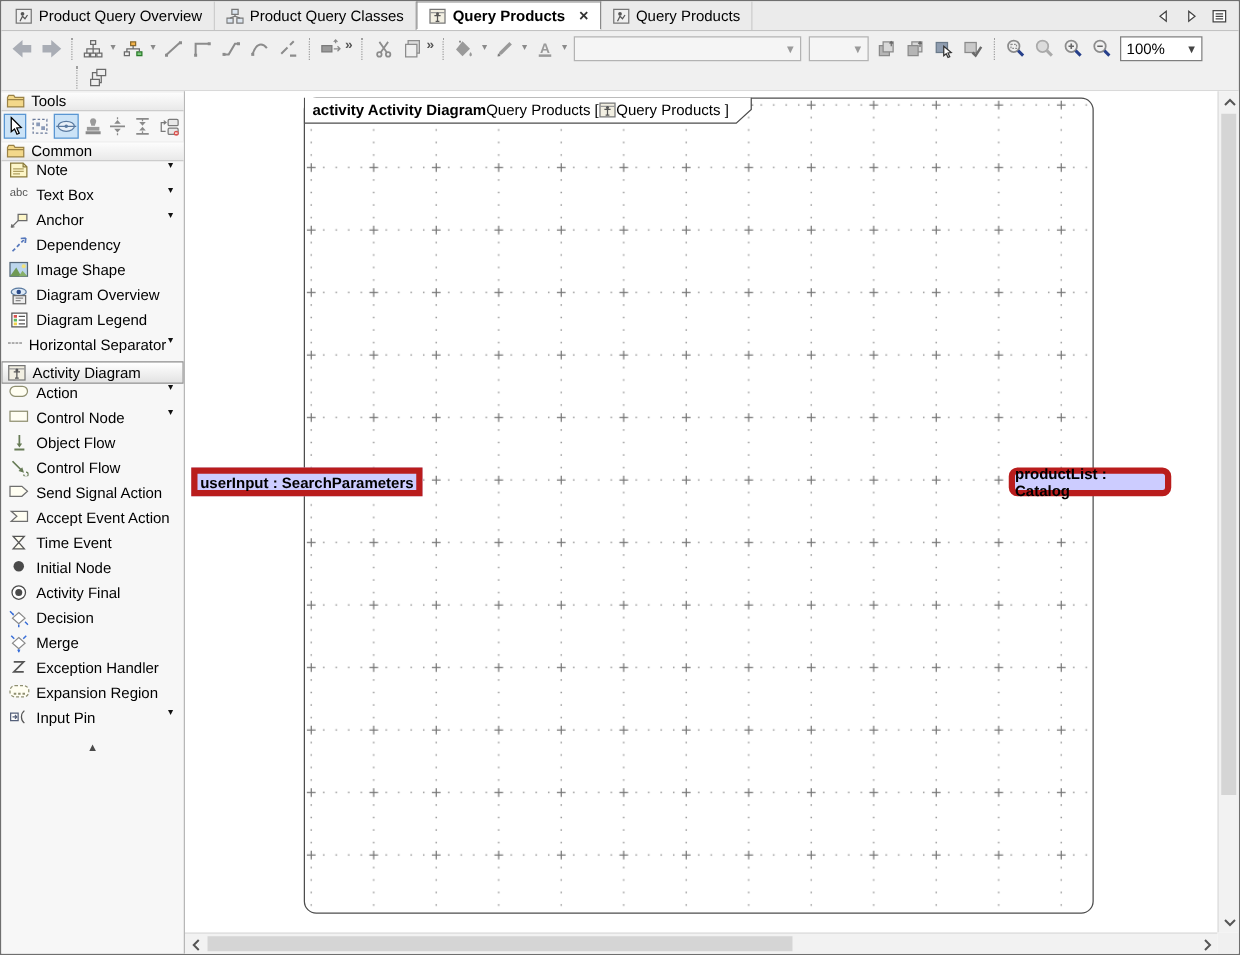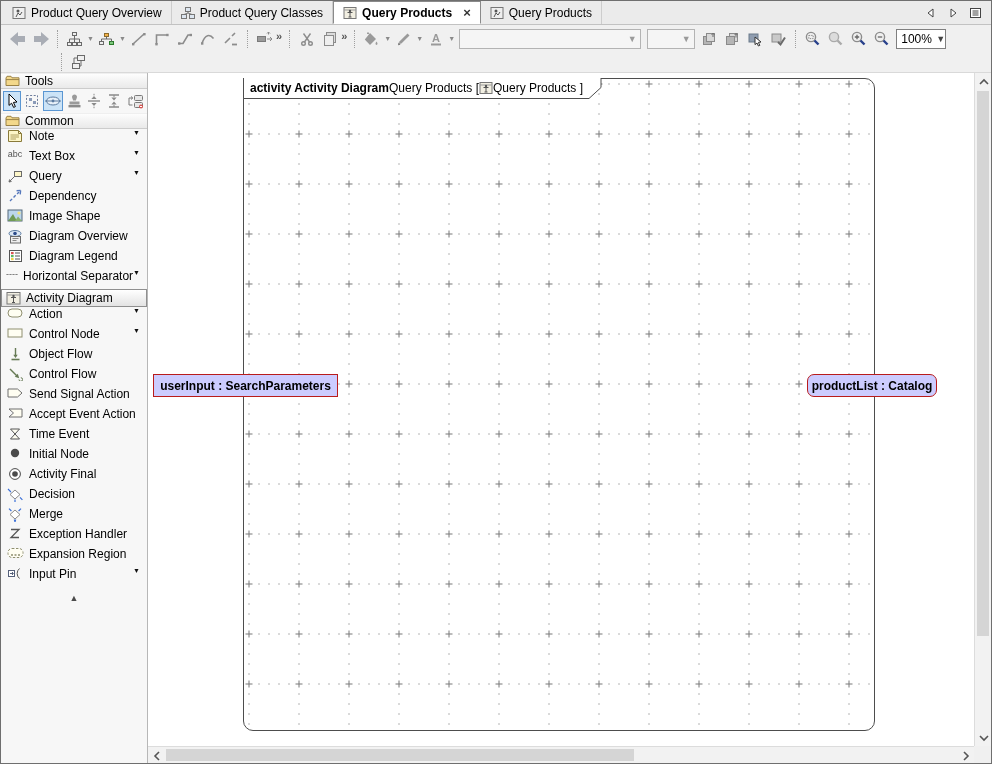--- a/index.html
+++ b/index.html
@@ -20,21 +20,21 @@
   .toolbar.row2 { height: 21px; border-bottom: 1px solid #d9d9d9; }
   .tbtn { width: 23px; height: 22px; display: flex; align-items: center; justify-content: center; border: 1px solid transparent; }
   .caret-sm { width: 9px; font-size: 7px; color: #8a8a8a; display: flex; justify-content: center; }
   .tsep { width: 1px; height: 18px; border-left: 1px dotted #9f9f9f; margin: 0 5px; }
   .ovf { font-size: 11px; color: #555; margin: 0 2px 6px 0; font-weight: bold; }
   .combo { height: 20px; border: 1px solid #b3b3b3; background: #f5f5f5; display: flex; align-items: center; margin: 0 3px; color: #888; }
   .combo .cv { flex: 1; padding: 0 4px; }
   .combo .chev { width: 16px; text-align: center; color: #9a9a9a; font-size: 9px; }
   .combo.wide { width: 182px; }
   .combo.small { width: 48px; }
-  .combo.zoom { width: 50px; background: #fff; border-color: #7f7f7f; color: #000; }
+  .combo.zoom { width: 66px; background: #fff; border-color: #7f7f7f; color: #000; }
   .combo.zoom .chev { color: #444; }
 
   
   .main { flex: 1; display: flex; min-height: 0; }
 
   
   .sidebar { width: 147px; background: #f7f7f7; border-right: 1px solid #b7b7b7; flex: 0 0 auto; overflow: hidden; }
   .sec-header { height: 16px; display: flex; align-items: center; gap: 5px; padding: 0 4px; background: linear-gradient(#fdfdfd, #e9e9e9); border-top: 1px solid #efefef; border-bottom: 1px solid #cccccc; }
   .tools-row { height: 24px; display: flex; align-items: center; gap: 2px; padding: 1px 2px; }
   .tool { width: 21px; height: 20px; display: flex; align-items: center; justify-content: center; border: 1px solid transparent; }
@@ -47,21 +47,21 @@
   .scrollup { display: flex; justify-content: center; padding-top: 6px; color: #4a4a4a; font-size: 9px; }
   .icglyph { color: #555; font-size: 9px; letter-spacing: 0; }
 
   
   .canvas-wrap { position: relative; flex: 1; background: #fff; }
   .canvas { position: absolute; left: 0; top: 0; right: 17px; bottom: 17px; background: #fff; overflow: hidden; }
   .frame { position: absolute; left: 95px; top: 5px; width: 632px; height: 653px; border: 1px solid #4d4d4d; border-radius: 10px; }
   .grid { position: absolute; left: 0; top: 0; width: 100%; height: 100%; }
   .frame-label { position: absolute; left: -1px; top: -1px; width: 359px; height: 22px; }
   .frame-label-text { position: absolute; left: 7px; top: 3px; display: flex; align-items: center; white-space: nowrap; }
-  .pnode { position: absolute; height: 23px; background: #ccccff; border: 1px solid #b91c1c; display: flex; align-items: center; justify-content: center; font-weight: bold; }
+  .pnode { position: absolute; height: 23px; background: #ccccff; border: 5px solid #b91c1c; display: flex; align-items: center; justify-content: center; font-weight: bold; }
   .pnode.n1 { left: 5px; top: 301px; width: 185px; }
   .pnode.n2 { left: 659px; top: 301px; width: 130px; border-radius: 7px; }
 
   
   .vscroll { position: absolute; top: 0; right: 0; bottom: 17px; width: 17px; background: #f2f2f2; border-left: 1px solid #dcdcdc; }
   .hscroll { position: absolute; left: 0; right: 17px; bottom: 0; height: 17px; background: #f2f2f2; border-top: 1px solid #dcdcdc; }
   .sbtn { position: absolute; width: 17px; height: 17px; display: flex; align-items: center; justify-content: center; }
   .vs-up { top: 0; left: 0; } .vs-down { bottom: 0; left: 0; }
   .hs-left { left: 0; top: 0; } .hs-right { right: 0; top: 0; }
   .vs-thumb { position: absolute; top: 18px; height: 545px; left: 2px; right: 2px; background: #d5d5d5; }
@@ -420,21 +420,21 @@
         <span class="lbl">Text Box</span>
         <span class="dd">▼</span>
       </div>
       <div class="item">
         <span class="ic">
             <svg width="16" height="14">
               <rect x="7.5" y="2.5" width="7" height="5" fill="#fdf6c8" stroke="#6a6a6a"></rect>
               <path d="M7.5 7.5 L2 13 M2 13 L2.6 10.4 M2 13 L4.6 12.4" stroke="#6a6a6a" fill="none"></path>
             </svg>
           </span>
-        <span class="lbl">Query</span>
+        <span class="lbl">Anchor</span>
         <span class="dd">▼</span>
       </div>
       <div class="item">
         <span class="ic">
             <svg width="15" height="14">
               <path d="M2 12 L11 3" stroke="#5577bb" stroke-width="1.4" stroke-dasharray="3 2"></path>
               <path d="M12.6 1.4 L12.2 5.4 M12.6 1.4 L8.6 1.8" stroke="#5577bb" stroke-width="1.4" fill="none"></path>
             </svg>
           </span>
         <span class="lbl">Dependency</span>

